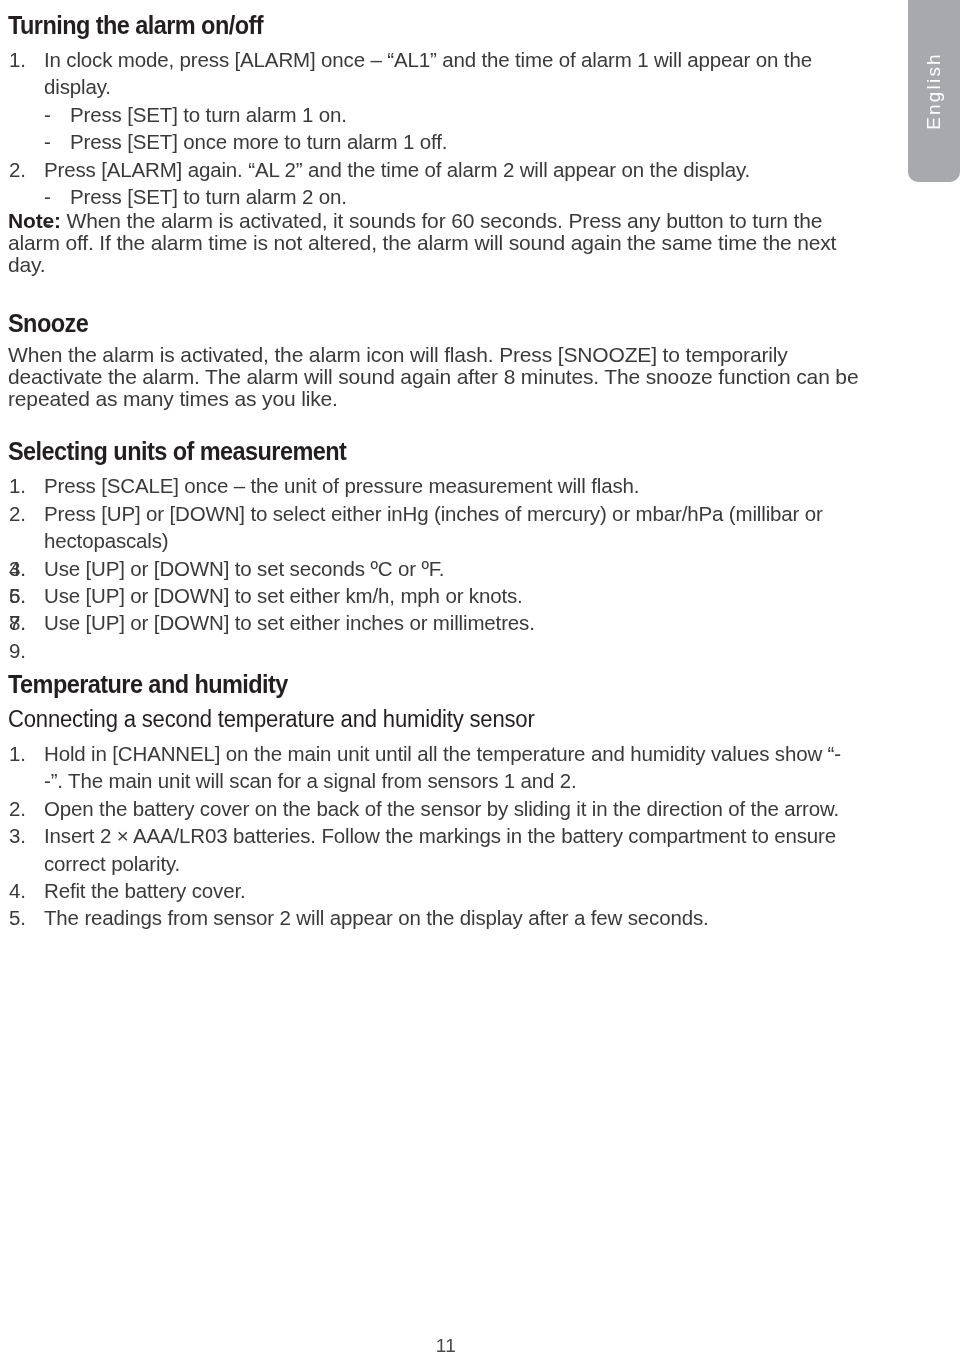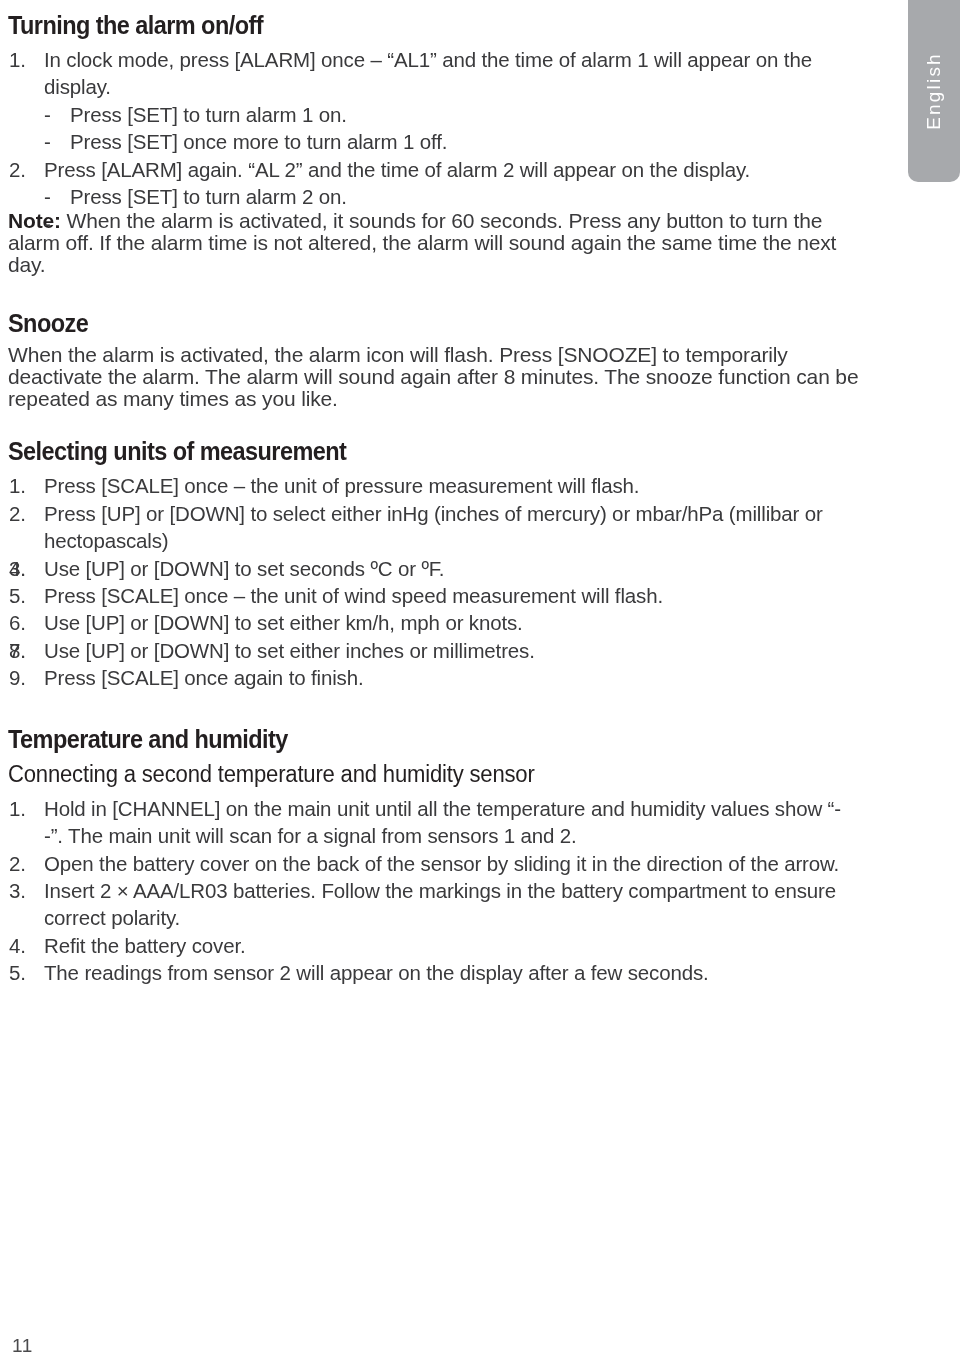--- a/index.html
+++ b/index.html
@@ -138,21 +138,21 @@
   .gap-sm { height: 6px; }
   .gap-lg { height: 26px; }
   .gap-xl { height: 32px; }
 
   
   .page-number {
     position: absolute;
     left: 0;
     right: 0;
     bottom: 11px;
-    text-align: left;
+    text-align: center;
     font-size: 19px;
     color: #4a4a4c;
     letter-spacing: 0.5px;
     padding-right: 80px;
     margin-left: 12px;
   }
 </style>
 </head>
 <body>
 
@@ -226,36 +226,34 @@
       </li>
       <li>
         <span class="num">3.</span>
       </li>
       <li>
         <span class="num">4.</span>
         <span>Use [UP] or [DOWN] to set seconds ºC or ºF.</span>
       </li>
       <li>
         <span class="num">5.</span>
-        <span>Press [SCALE] once – the unit of wind speed measurement will flash.</span>
       </li>
       <li>
         <span class="num">6.</span>
         <span>Use [UP] or [DOWN] to set either km/h, mph or knots.</span>
       </li>
       <li>
         <span class="num">7.</span>
       </li>
       <li>
         <span class="num">8.</span>
         <span>Use [UP] or [DOWN] to set either inches or millimetres.</span>
       </li>
       <li>
         <span class="num">9.</span>
-        <span>Press [SCALE] once again to finish.</span>
       </li>
     </ol>
 
     <div class="gap-xl"></div>
 
     <h2 class="sec-head">Temperature and humidity</h2>
     <div class="gap-sm"></div>
     <h3 class="sub-head">Connecting a second temperature and humidity sensor</h3>
     <div class="gap-sm"></div>
 

